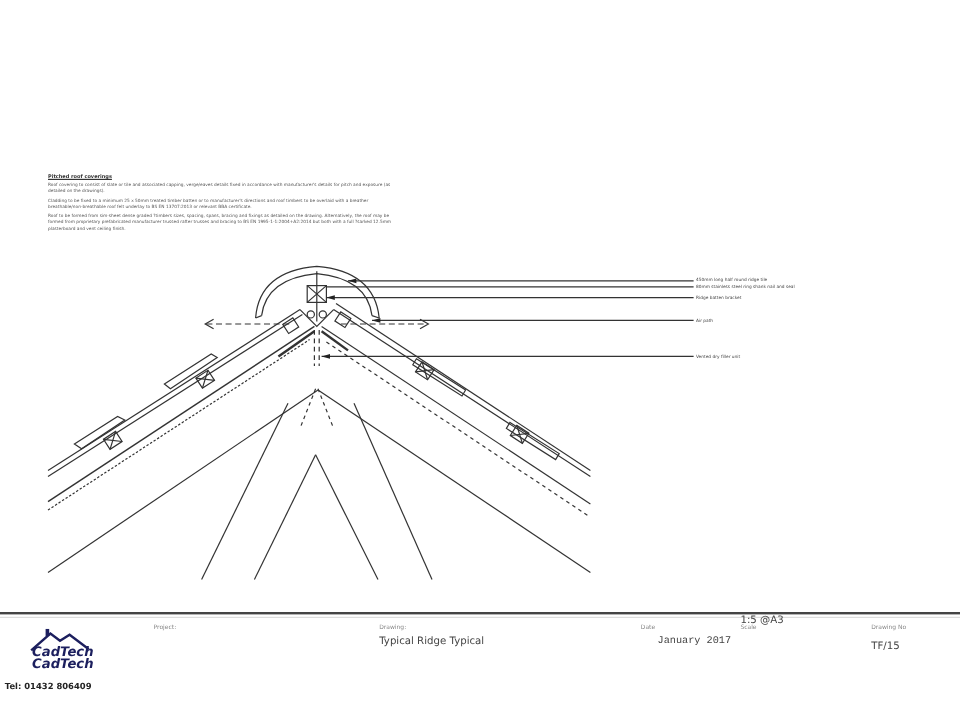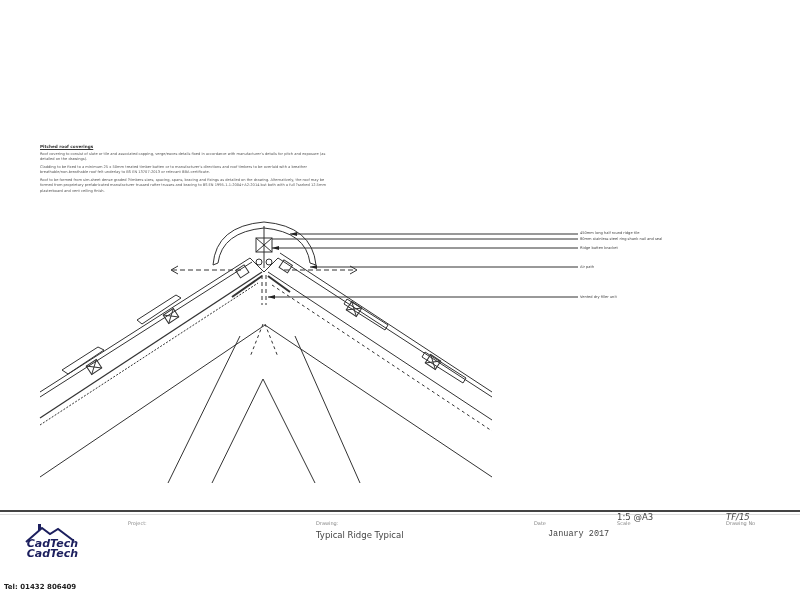--- a/index.html
+++ b/index.html
@@ -9,21 +9,21 @@
     .notes p { margin: 0 0 2.6px 0; }
     svg.drawing { position: absolute; left: 0; top: 0; }
     .label { position: absolute; font-size: 3.6px; color: #444; white-space: nowrap; }
     .titleblock { position: absolute; left: 0; top: 510px; width: 800px; height: 90px; }
     .tb-rule { position: absolute; left: 0; top: 0; width: 800px; height: 2px; background: #444; }
     .tb-rule2 { position: absolute; left: 0; top: 4px; width: 800px; height: 1px; background: #ddd; }
     .tb-field-label { position: absolute; font-size: 5px; color: #888; }
     .tb-field-value { position: absolute; font-size: 8.5px; color: #444; font-family: "DejaVu Sans", sans-serif; }
     .logo { position: absolute; left: 14px; top: 14px; width: 70px; height: 50px; }
     .logo-text { position: absolute; left: 20px; top: 29px; font-family: "DejaVu Sans", sans-serif; font-weight: bold; font-style: italic; font-size: 11px; line-height: 10px; color: #1c1f5e; text-align: right; width: 58px; }
-    .tel { position: absolute; left: 4px; top: 58px; font-size: 7px; font-weight: bold; color: #222; margin-top: 15px; }
+    .tel { position: absolute; left: 4px; top: 58px; font-size: 7px; font-weight: bold; color: #222; }
   </style>
 </head>
 <body>
 
 <div class="notes">
   <div class="title">Pitched roof coverings</div>
   <p>Roof covering to consist of slate or tile and associated capping, verge/eaves details fixed in accordance with manufacturer's details for pitch and exposure (as detailed on the drawings).</p>
   <p>Cladding to be fixed to a minimum 25 x 50mm treated timber batten or to manufacturer's directions and roof timbers to be overlaid with a breather breathable/non-breathable roof felt underlay to BS EN 13707:2013 or relevant BBA certificate.</p>
   <p>Roof to be formed from sim-sheet dense graded ?timbers sizes, spacing, spans, bracing and fixings as detailed on the drawing. Alternatively, the roof may be formed from proprietary prefabricated manufacturer trussed rafter trusses and bracing to BS EN 1995-1-1:2004+A2:2014 but both with a full ?sarked 12.5mm plasterboard and vent ceiling finish.</p>
 </div>
@@ -151,14 +151,14 @@
   <div class="tb-field-label" style="left:316px; top:10px;">Drawing:</div>
   <div class="tb-field-value" style="left:316px; top:20px;">Typical Ridge Typical</div>
 
   <div class="tb-field-label" style="left:534px; top:10px;">Date</div>
   <div class="tb-field-value" style="left:548px; top:19px;font-family:Liberation Mono, monospace;">January 2017</div>
 
   <div class="tb-field-label" style="left:617px; top:10px;">Scale</div>
   <div class="tb-field-value" style="left:617px; top:2px;">1:5 @A3</div>
 
   <div class="tb-field-label" style="left:726px; top:10px;">Drawing No</div>
-  <div class="tb-field-value" style="left:726px; top:2px;font-style:italic;">TF/15</div>
+  <div class="tb-field-value" style="left:726px; top:24px;">TF/15</div>
 </div>
 
 </body></html>

